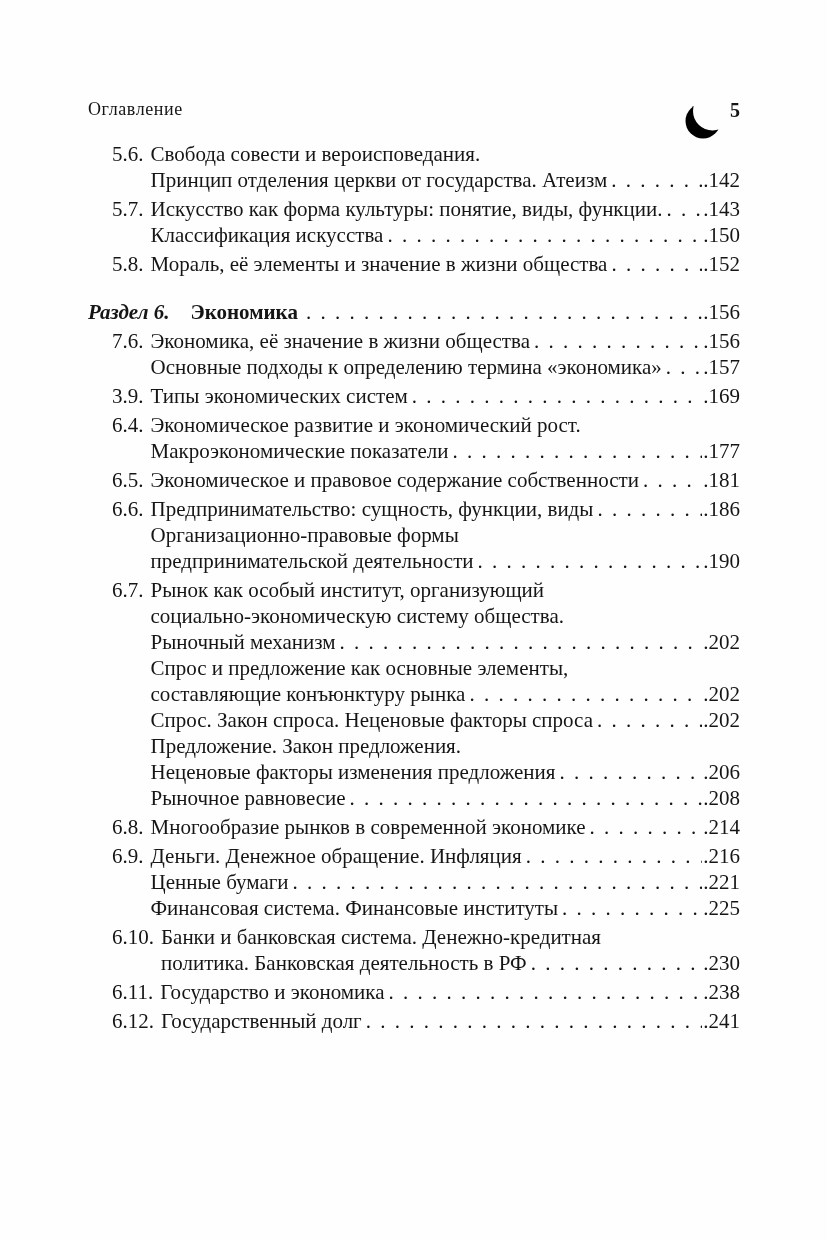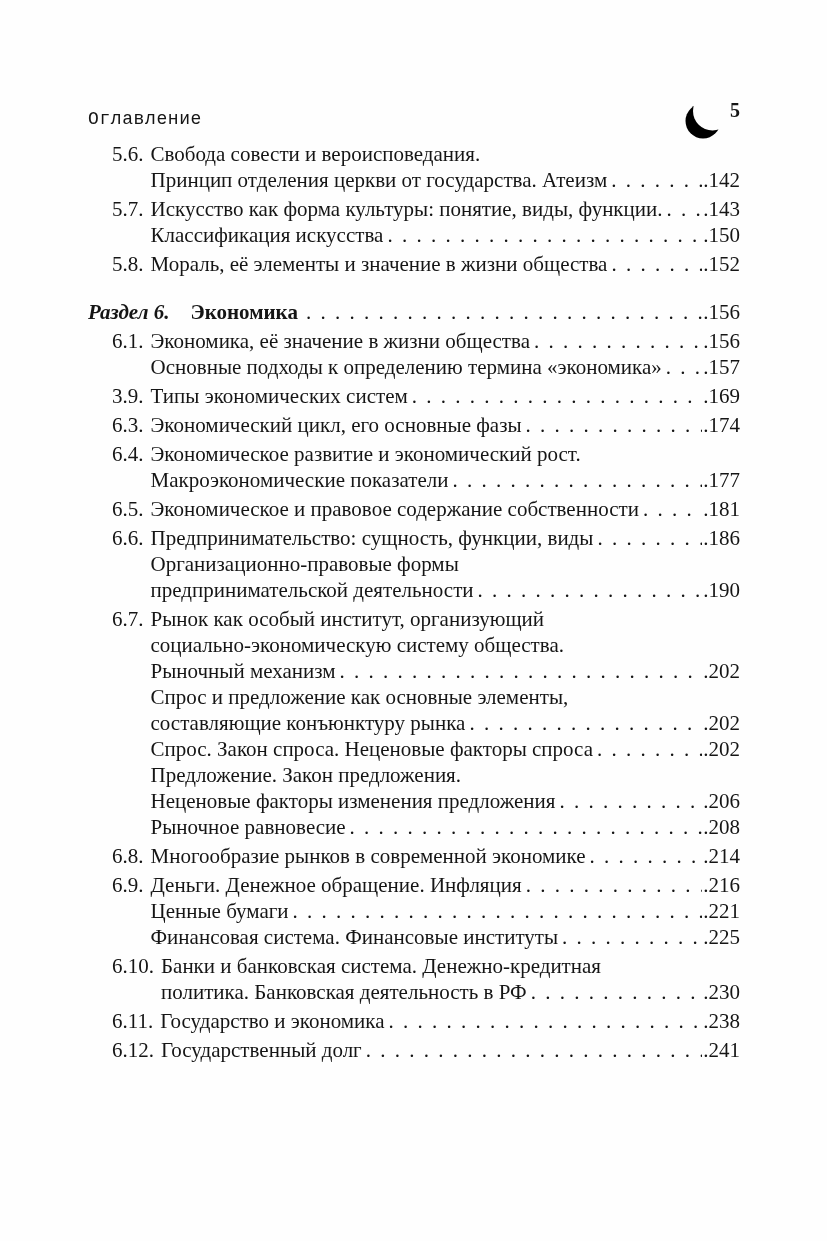--- a/index.html
+++ b/index.html
@@ -12,26 +12,25 @@
     width: 827px;
     height: 1241px;
     background: #fefefe;
     color: #151515;
     font-family: "Liberation Serif", "DejaVu Serif", serif;
     overflow: hidden;
   }
   
   .running-head-title {
     position: absolute;
-    top: 108px;
+    top: 98px;
     left: 88px;
     font-size: 18px;
     letter-spacing: 0.6px;
     line-height: 22px;
-    font-family: Liberation Mono, monospace;
   }
   .crescent {
     position: absolute;
     top: 92px;
     left: 685px;
     width: 40px;
     height: 52px;
   }
   .folio {
     position: absolute;
@@ -144,21 +143,21 @@
           </div>
         </div>
       </div>
       <div class="toc-section">
         <span class="section-num">Раздел 6.</span>
         <span class="section-title">Экономика</span>
         <span class="dot-leader"></span>
         <span class="line-page">156</span>
       </div>
       <div class="toc-entry">
-        <span class="entry-num">6.1.</span>
+        <span class="entry-num">7.6.</span>
         <div class="entry-lines">
           <div class="toc-line">
             <span class="line-text">Экономика, её значение в жизни общества</span>
             <span class="dot-leader"></span>
             <span class="line-page">156</span>
           </div>
           <div class="toc-line">
             <span class="line-text">Основные подходы к определению термина «экономика»</span>
             <span class="dot-leader"></span>
             <span class="line-page">157</span>
@@ -169,30 +168,20 @@
         <span class="entry-num">3.9.</span>
         <div class="entry-lines">
           <div class="toc-line">
             <span class="line-text">Типы экономических систем</span>
             <span class="dot-leader"></span>
             <span class="line-page">169</span>
           </div>
         </div>
       </div>
       <div class="toc-entry">
-        <span class="entry-num">6.3.</span>
-        <div class="entry-lines">
-          <div class="toc-line">
-            <span class="line-text">Экономический цикл, его основные фазы</span>
-            <span class="dot-leader"></span>
-            <span class="line-page">174</span>
-          </div>
-        </div>
-      </div>
-      <div class="toc-entry">
         <span class="entry-num">6.4.</span>
         <div class="entry-lines">
           <div class="toc-line">
             <span class="line-text">Экономическое развитие и экономический рост.</span>
           </div>
           <div class="toc-line">
             <span class="line-text">Макроэкономические показатели</span>
             <span class="dot-leader"></span>
             <span class="line-page">177</span>
           </div>

